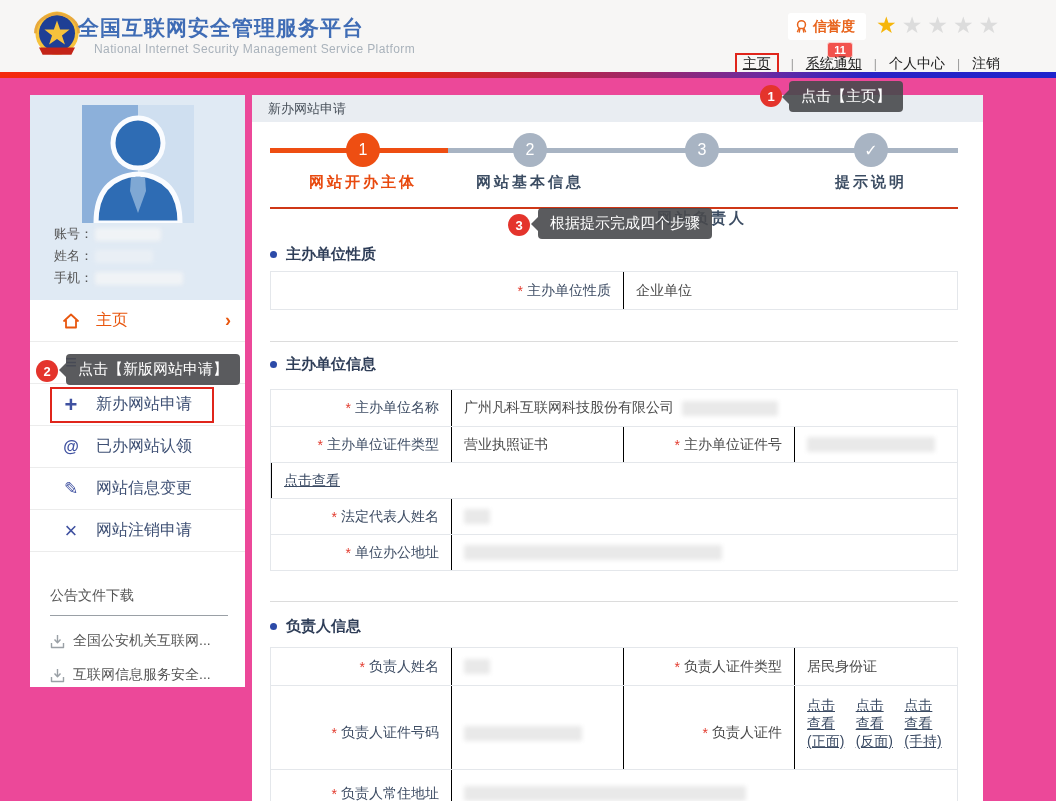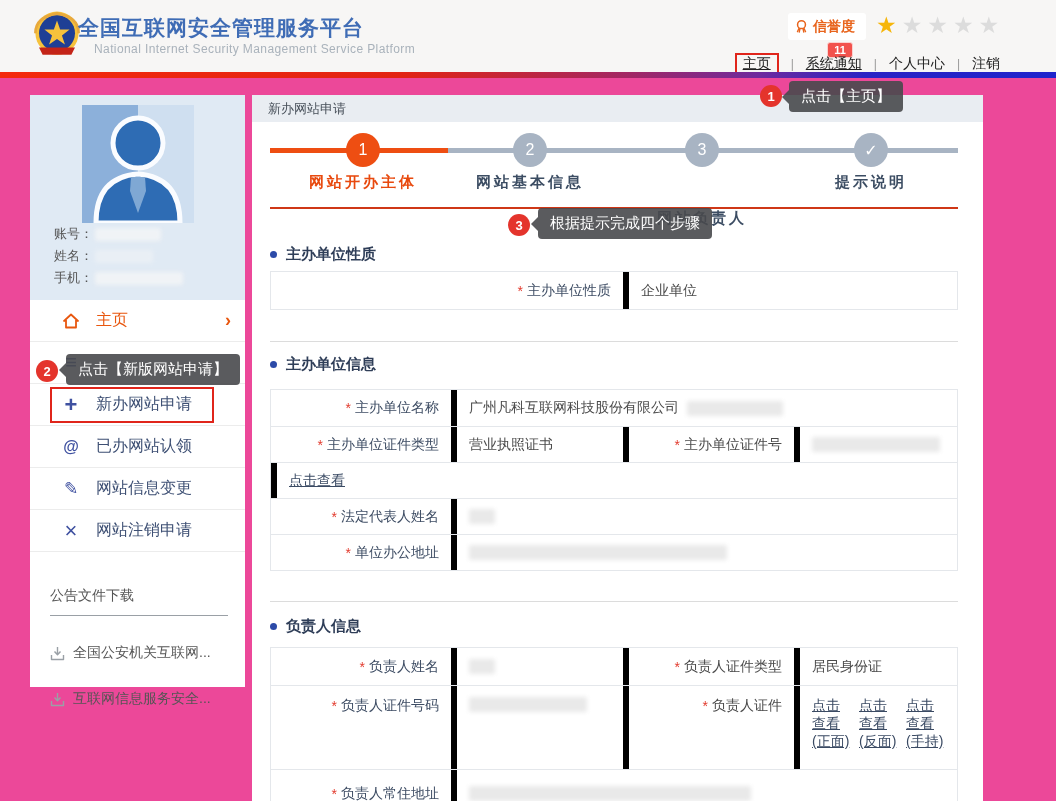--- a/index.html
+++ b/index.html
@@ -45,21 +45,21 @@
   .chev { position:absolute; right:14px; color:#e8570f; font-size:18px; font-weight:bold; }
   .chev::before { content:"›"; }
   .icon-list::before { content:"≡"; font-size:20px; }
   .icon-plus::before { content:"+"; font-size:22px; font-weight:bold; }
   .icon-at::before { content:"@"; font-size:16px; font-weight:bold; }
   .icon-edit::before { content:"✎"; font-size:17px; }
   .icon-close::before { content:"×"; font-size:22px; }
   .red-outline { position:absolute; border:2px solid #e0251b; z-index:50; }
   .dl-section { position:absolute; left:20px; top:492px; width:178px; }
   .dl-title { font-size:14px; color:#555; padding-bottom:10px; border-bottom:1px solid #9aa0a6; }
-  .dl-item { display:flex; align-items:center; gap:8px; margin-top:28px; font-size:14px; color:#555; cursor:pointer; }
+  .dl-item { display:flex; align-items:center; gap:8px; margin-top:16px; font-size:14px; color:#555; cursor:pointer; }
   .dl-icon { width:15px; height:15px; }
 
   
   .main { position:absolute; left:252px; top:95px; width:731px; height:706px; background:#fff; }
   .phead { height:27px; background:#e9edf2; font-size:13px; color:#48505a; line-height:27px; padding-left:16px; }
 
   .stepline { position:absolute; left:18px; top:53px; width:688px; height:5px; background:#a8b4c3; }
   .stepline-active { position:absolute; left:18px; top:53px; width:178px; height:5px; background:#ee4e12; }
   .scircle { position:absolute; top:38px; width:34px; height:34px; border-radius:50%; background:#a8b4c3; color:#fff; font-size:16px; display:flex; align-items:center; justify-content:center; z-index:2; }
   .scircle.on { background:#ee4e12; }
@@ -69,31 +69,31 @@
 
   .sec-title { position:absolute; left:18px; font-size:15px; color:#2f3e58; font-weight:600; display:flex; align-items:center; }
   .sec-title::before { content:""; width:7px; height:7px; border-radius:50%; background:#2c4aa8; margin-right:9px; }
   .hdiv { position:absolute; left:18px; width:688px; height:1px; background:#dcdcdc; }
 
   .ftable { position:absolute; left:18px; width:688px; border:1px solid #e4e7eb; background:#fff; }
   .frow { display:flex; border-top:1px solid #e4e7eb; }
   .frow:first-child { border-top:none; }
   .fcell { padding:0 12px; display:flex; align-items:center; font-size:14px; }
   .fl { justify-content:flex-end; color:#3e4d64; text-align:right; }
-  .fv { border-left:6px solid #000000; color:#4a4a4a; }
+  .fv { border-left:1px solid #000000; color:#4a4a4a; }
   .grow { flex:1; }
   .w1 { width:180px; flex:none; }
   .w2 { width:172px; flex:none; }
   .w3 { width:171px; flex:none; }
   .wBig { width:352px; flex:none; }
   .req::before { content:"*"; color:#e23b2e; margin-right:4px; position:relative; top:1px; }
   .flink { color:#3a4a63; text-decoration:underline; cursor:pointer; }
   .blur { background:#e9e9e9; border-radius:2px; filter:blur(2px); height:15px; }
   .linkstack { flex-direction:row; align-items:flex-start; justify-content:flex-start; gap:8px; padding-top:11px; }
-  .topalign { align-items:flex-start; padding-top:11px; }
+  .topalign { align-items:center; padding-top:11px; }
 </style>
 </head>
 <body>
 
 <div id="screen">
 
   <div class="header">
     <svg class="logo" viewBox="0 0 60 60">
       <circle cx="30" cy="28" r="24" fill="#f6c23c"></circle>
       <circle cx="30" cy="28" r="20" fill="#1f3f95"></circle>

